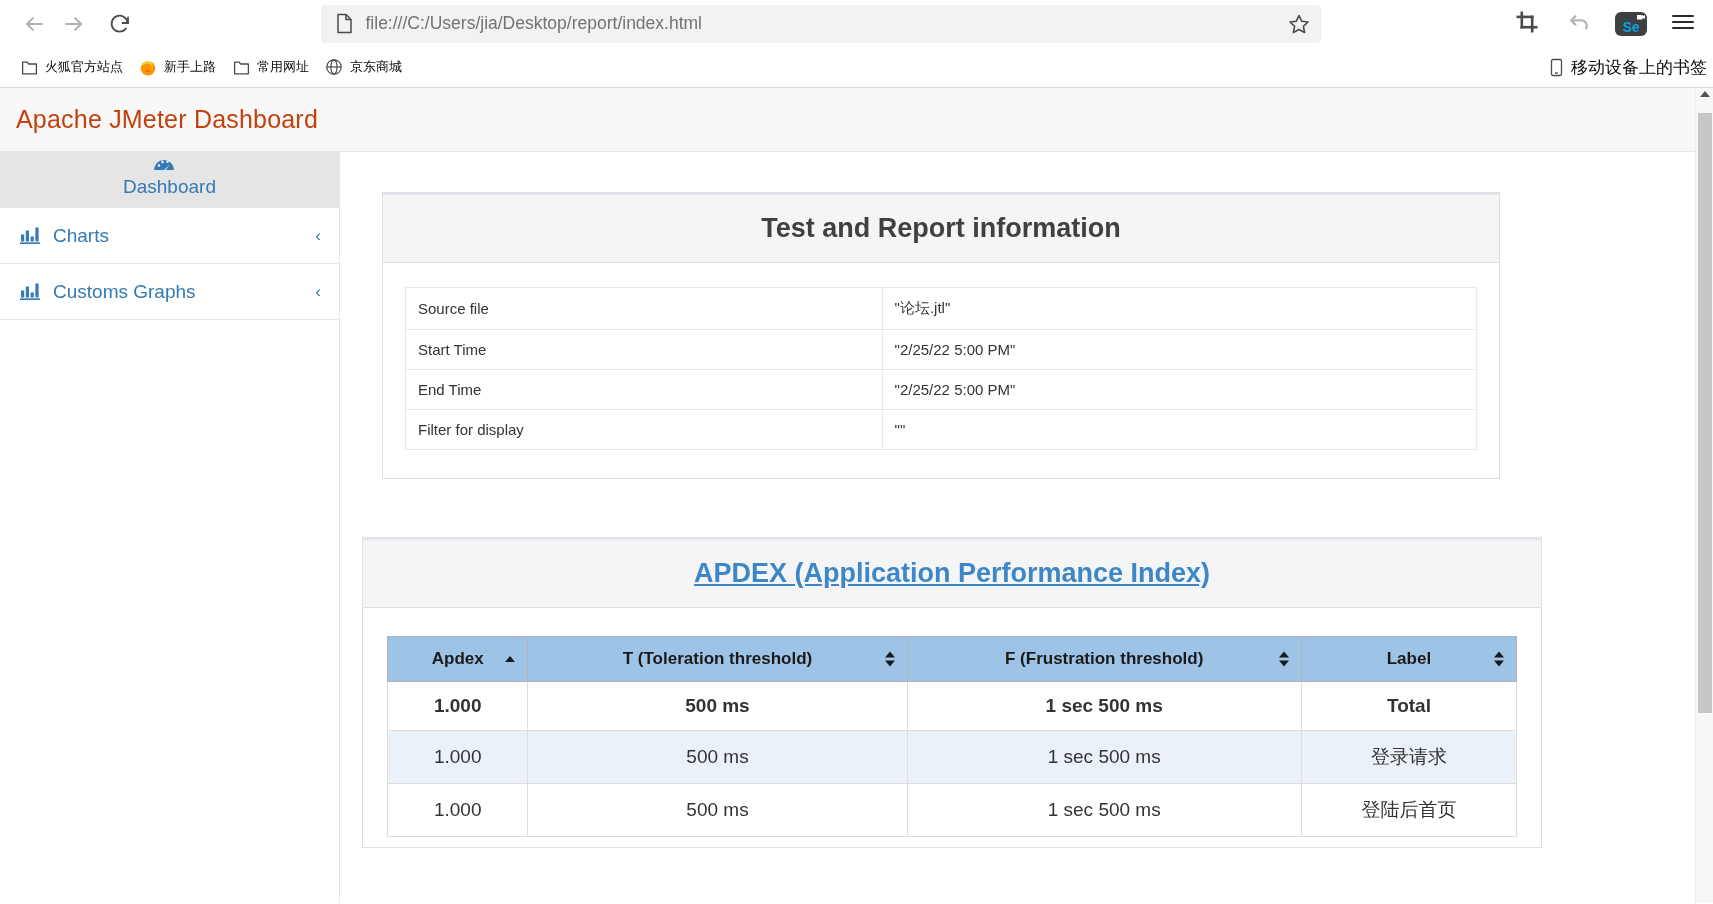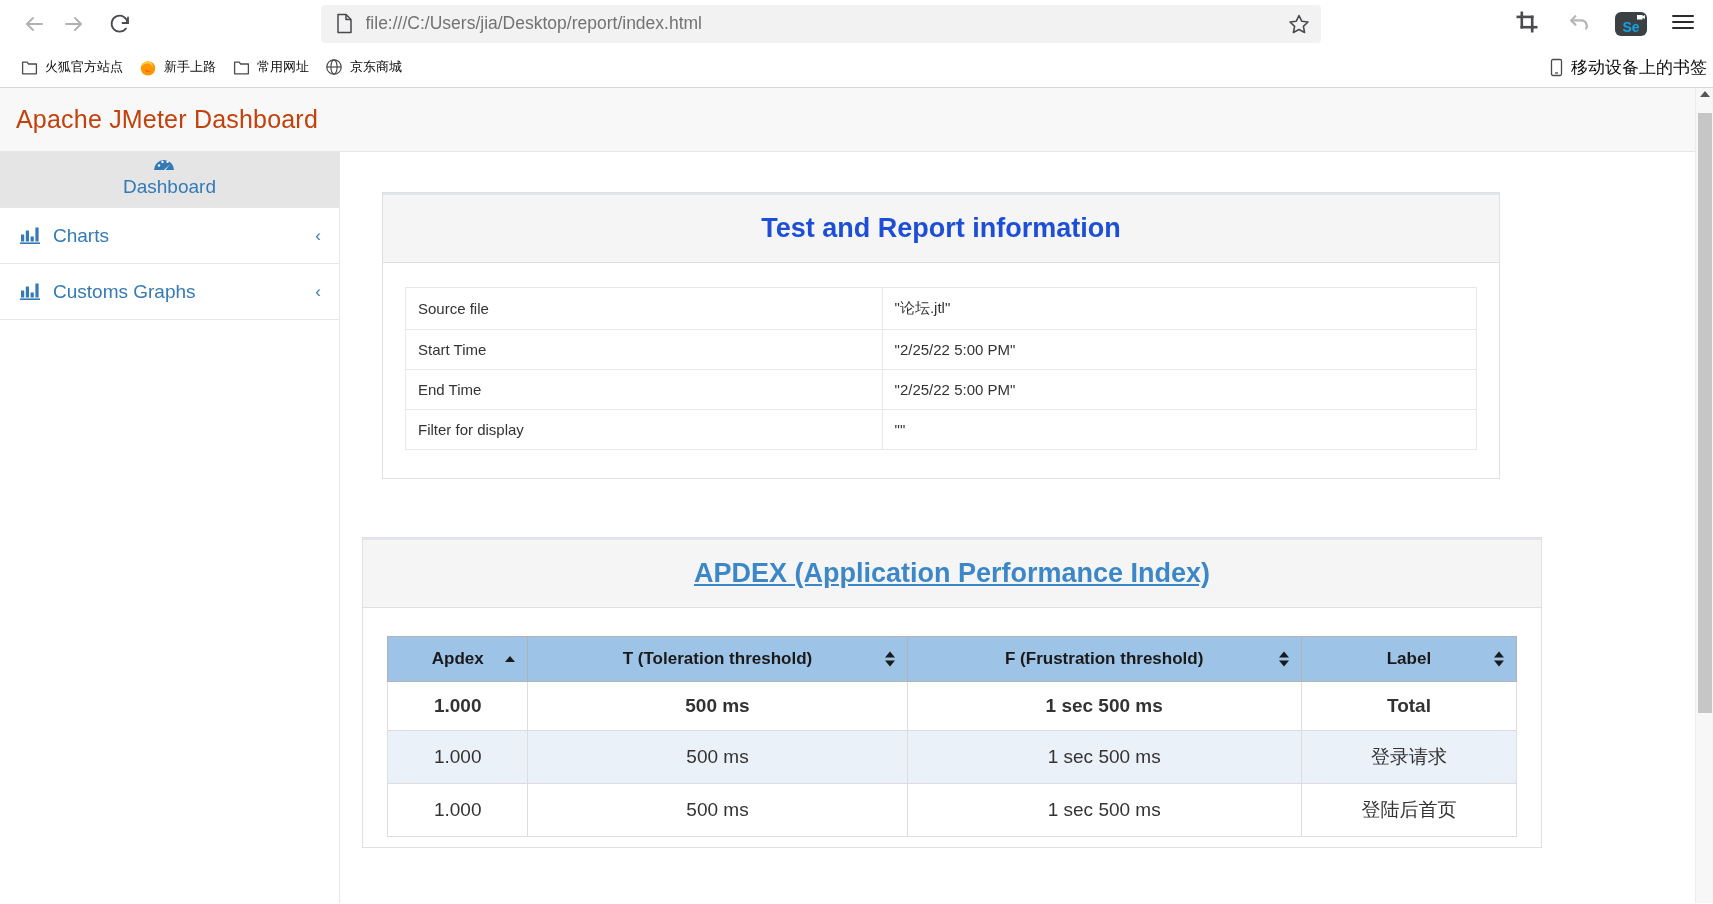--- a/index.html
+++ b/index.html
@@ -211,21 +211,21 @@
     border-bottom: 1px solid #e0e0e0;
     padding: 18px 10px;
     text-align: center;
   }
   .panel-head-border-top {
     border-top: 2px solid #dfe6ee;
   }
   .panel-title-dark {
     font-size: 27px;
     font-weight: bold;
-    color: #1d4ed8;
+    color: #404040;
     margin: 0;
   }
   .panel-title-blue {
     font-size: 27px;
     font-weight: bold;
     color: #3c87c8;
     margin: 0;
     text-decoration: underline;
   }
   .panel-body { padding: 24px 22px 28px 22px; }

